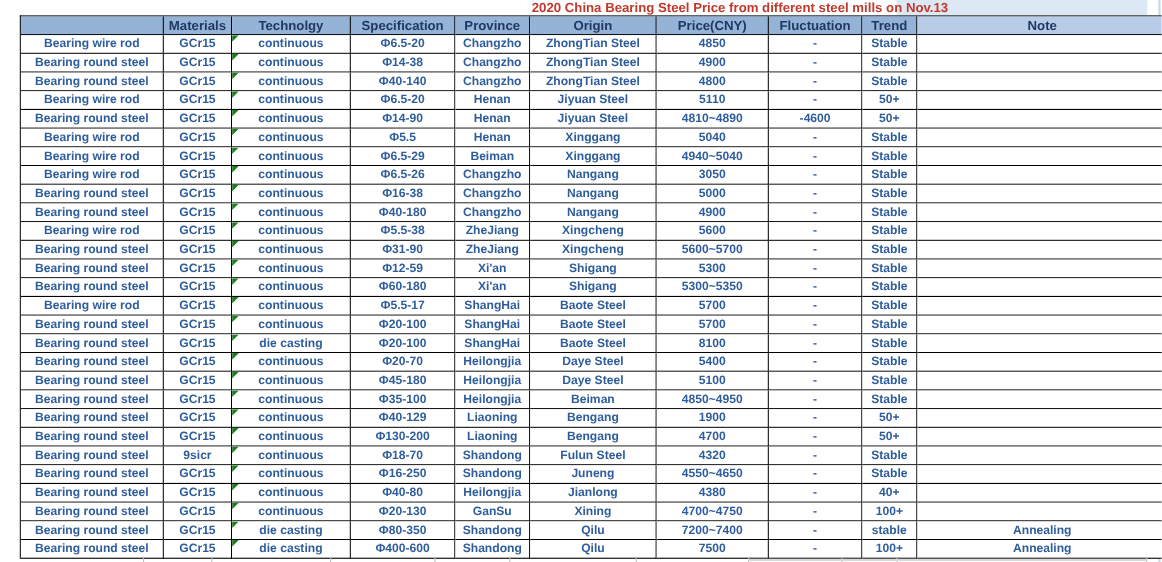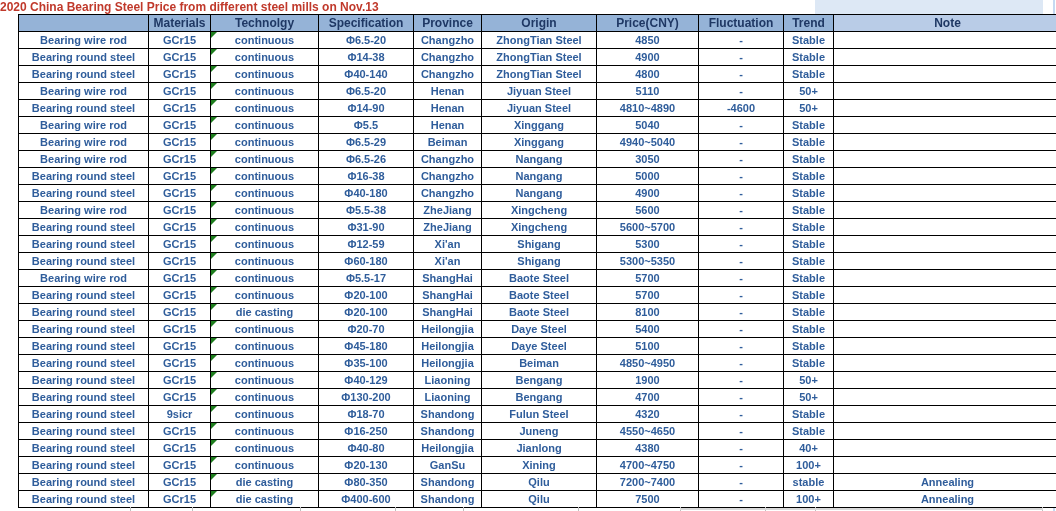--- a/index.html
+++ b/index.html
@@ -14,21 +14,21 @@
     --right-edge-line:#C5D9F1;
   }
   html,body{margin:0;padding:0;}
   body{font-family:"Liberation Sans",sans-serif;background:#fff;}
   .sheet{position:relative;width:1056px;height:511px;background:#fff;overflow:hidden;}
 
   .title-strip{position:absolute;top:0;left:815px;width:228px;height:14px;background:var(--title-strip-bg);}
   .right-edge{position:absolute;top:0;right:1px;width:2px;height:511px;background:var(--right-edge-line);}
   .title{
     position:absolute;top:0;left:0;width:862px;height:14px;
-    text-align:left;font-size:12px;font-weight:bold;line-height:14px;
+    text-align:right;font-size:12px;font-weight:bold;line-height:14px;
     color:var(--title-text);white-space:nowrap;
   }
 
   .grid{
     position:absolute;top:14px;left:0;
     display:grid;
     grid-template-columns:130px 62px 108px 95px 68px 115px 102px 85px 50px 228px;
     grid-auto-rows:17px;
     border-top:1px solid var(--border);
     border-left:1px solid var(--border);

